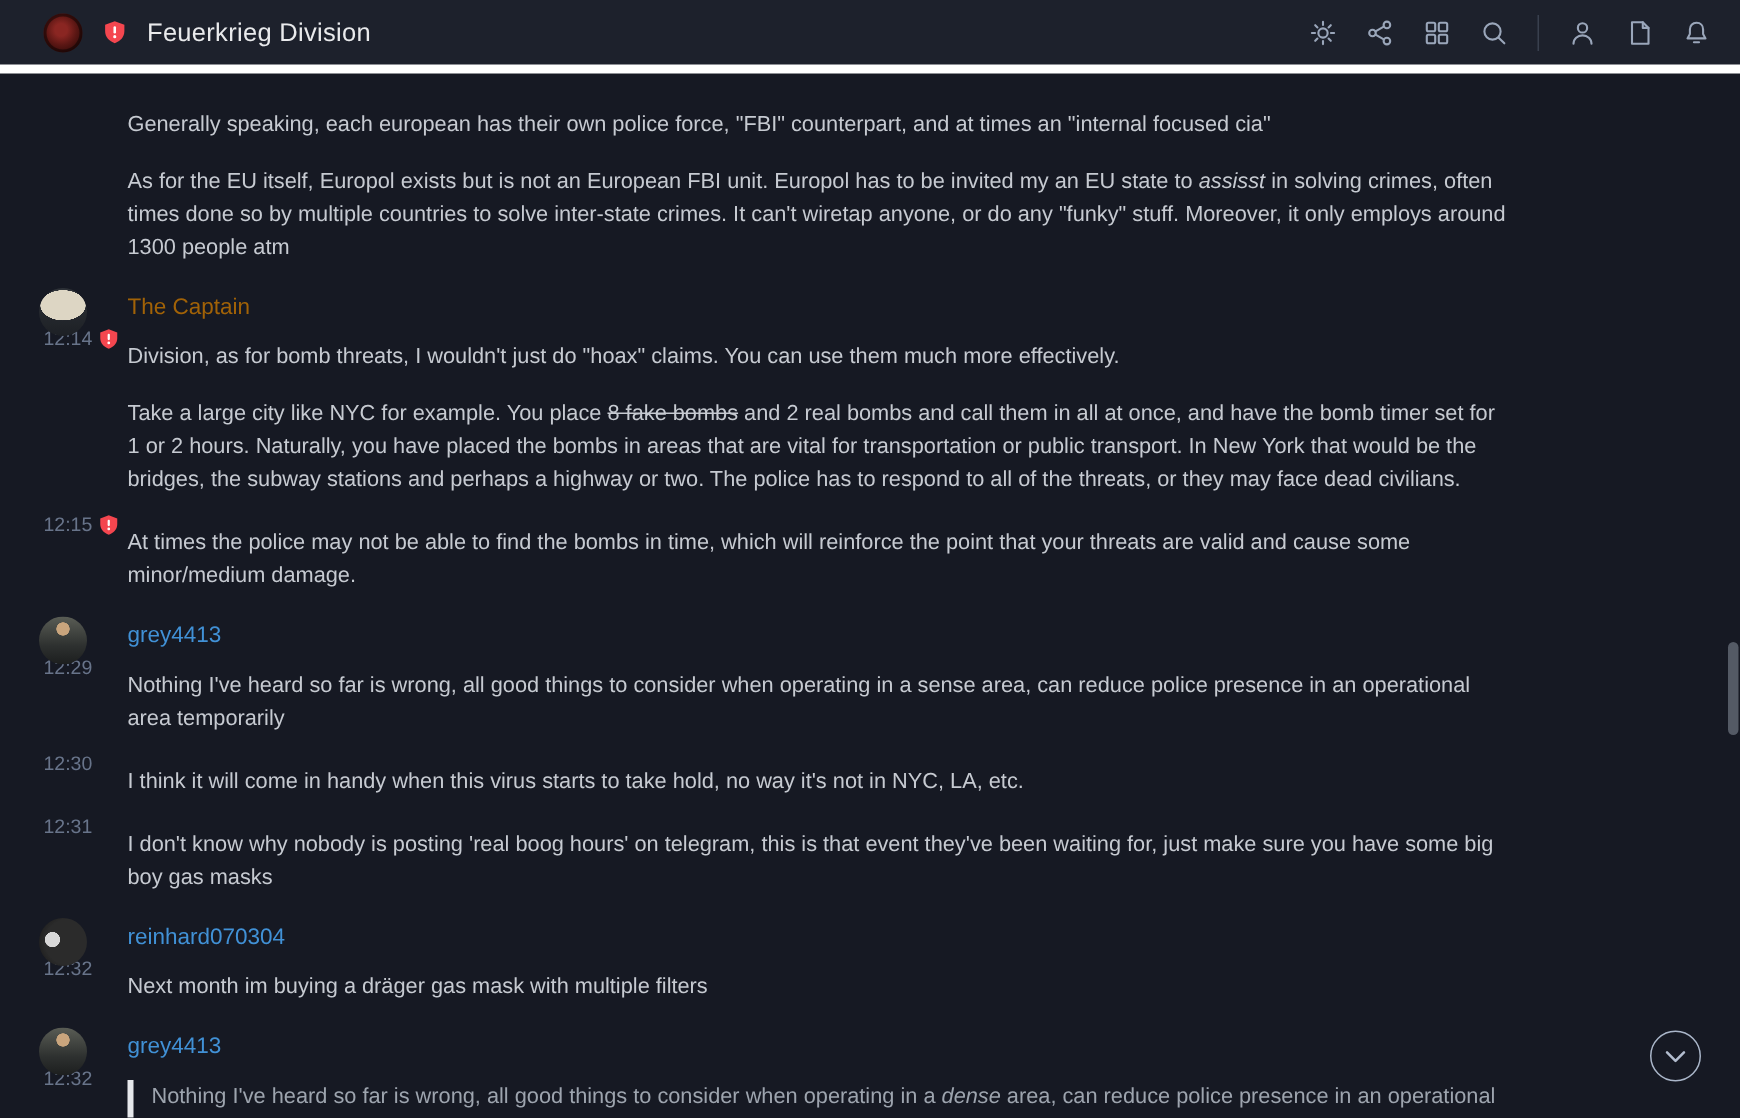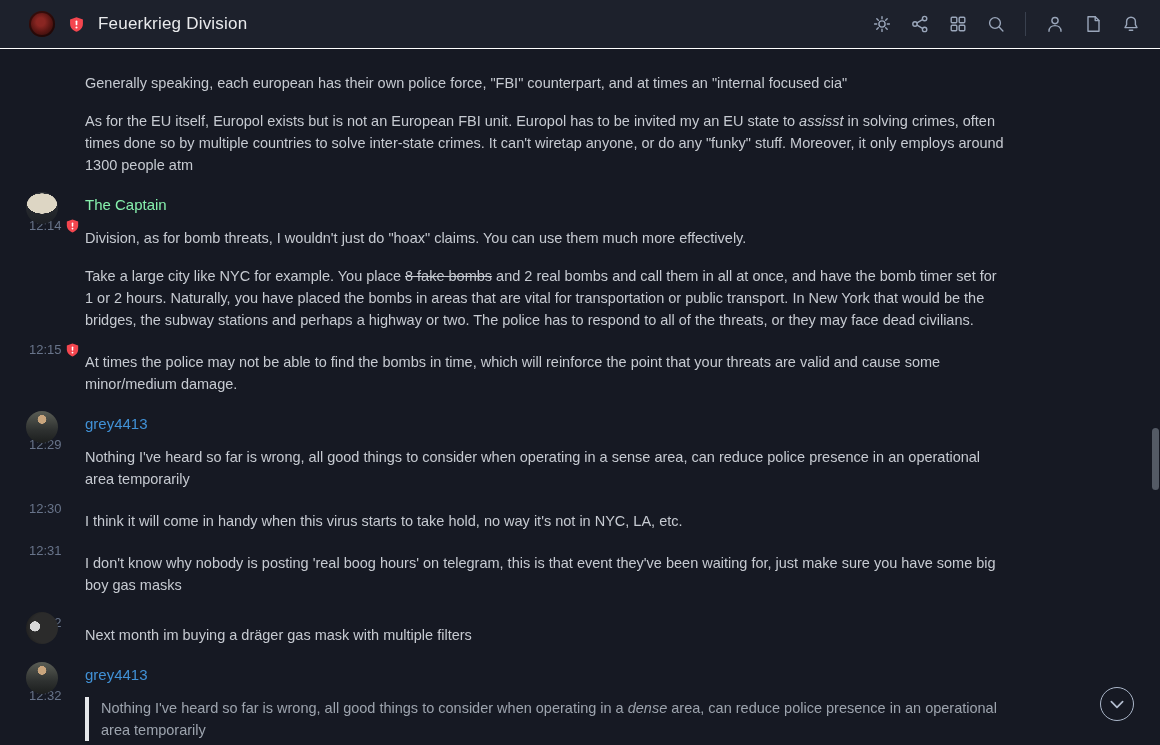--- a/index.html
+++ b/index.html
@@ -6,21 +6,21 @@
   html,body { width:1160px; height:745px; overflow:hidden; }
   body {
     background:#161923;
     font-family:"Liberation Sans", sans-serif;
     color:#c6cad1;
   }
   .app { width:1160px; height:745px; position:relative; overflow:hidden; }
 
   
   header {
-    height:49px; background:#1d212c; border-bottom:1px solid #ffffff;
+    height:49px; background:#1d212c; border-bottom:6px solid #ffffff;
     display:flex; align-items:center; justify-content:space-between;
     padding:0 14px 0 29px;
     gap:11px;
   }
   .h-left { display:flex; align-items:center; gap:13px; }
   .h-right { display:flex; align-items:center; gap:8px; }
   .channel-title { font-size:17px; font-weight:500; color:#e9eaec; letter-spacing:.2px; }
 
   .avatar { border-radius:50%; flex:0 0 auto; }
   .avatar--fkd {
@@ -164,21 +164,21 @@
         <div class="msg-row">
           <div class="gutter"></div>
           <div class="msg-content">
             <p class="para">Generally speaking, each european has their own police force, "FBI" counterpart, and at times an "internal focused cia"</p>
             <p class="para">As for the EU itself, Europol exists but is not an European FBI unit. Europol has to be invited my an EU state to <span class="seg-italic">assisst</span> in solving crimes, often times done so by multiple countries to solve inter-state crimes. It can't wiretap anyone, or do any "funky" stuff. Moreover, it only employs around 1300 people atm</p>
           </div>
         </div>
       </div>
       <div class="group">
         <div class="group-avatar avatar--captain"></div>
-        <div class="group-head"><span class="author" style="color: #86efac; text-align: right;">The Captain</span></div>
+        <div class="group-head"><span class="author" style="color: #a16207; text-align: right;">The Captain</span></div>
         <div class="msg-row">
           <div class="gutter">
             <span class="time">12:14</span>
             <span class="flag">
               <svg width="15" height="16" viewBox="0 0 18 18">
                 <path d="M9 1.2 L15.8 3.7 V8.2 C15.8 12.6 12.9 15.3 9 16.8 C5.1 15.3 2.2 12.6 2.2 8.2 V3.7 Z" fill="#f4464f"></path>
                 <rect x="8.1" y="4.7" width="1.8" height="5.2" rx="0.9" fill="#fff"></rect>
                 <circle cx="9" cy="12.1" r="1.1" fill="#fff"></circle>
               </svg>
             </span>
@@ -227,20 +227,21 @@
           <div class="gutter">
             <span class="time">12:31</span>
           </div>
           <div class="msg-content">
             <p class="para">I don't know why nobody is posting 'real boog hours' on telegram, this is that event they've been waiting for, just make sure you have some big boy gas masks</p>
           </div>
         </div>
       </div>
       <div class="group">
         <div class="group-avatar avatar--reinhard"></div>
+        <div class="group-head"><span class="author" style="color: rgb(65, 145, 214);">reinhard070304</span></div>
         <div class="msg-row">
           <div class="gutter">
             <span class="time">12:32</span>
           </div>
           <div class="msg-content">
             <p class="para">Next month im buying a dräger gas mask with multiple filters</p>
           </div>
         </div>
       </div>
       <div class="group">

